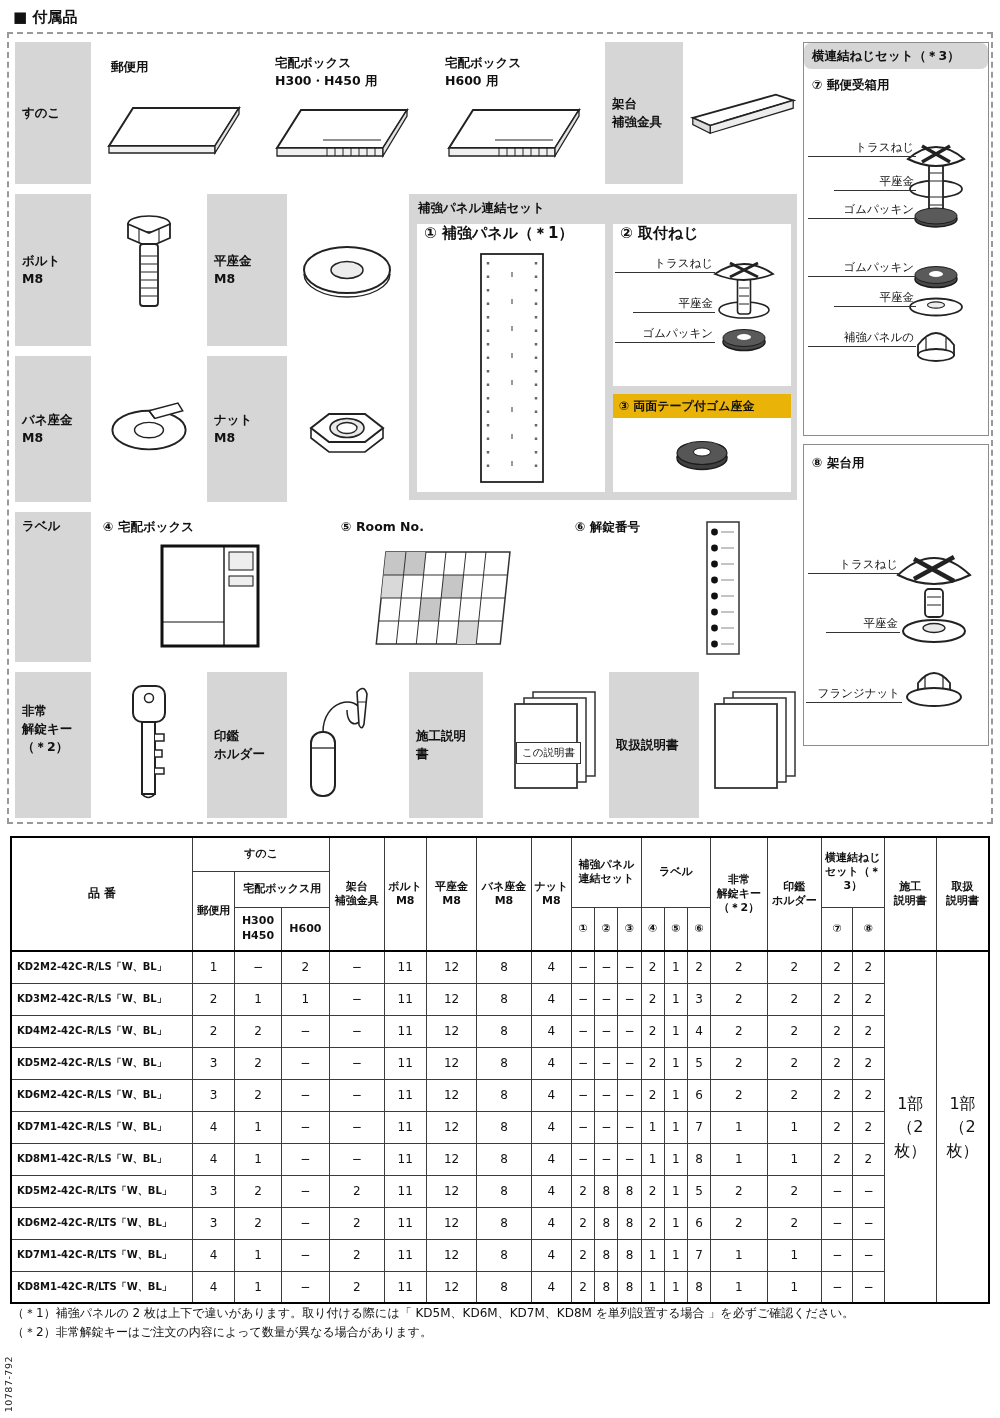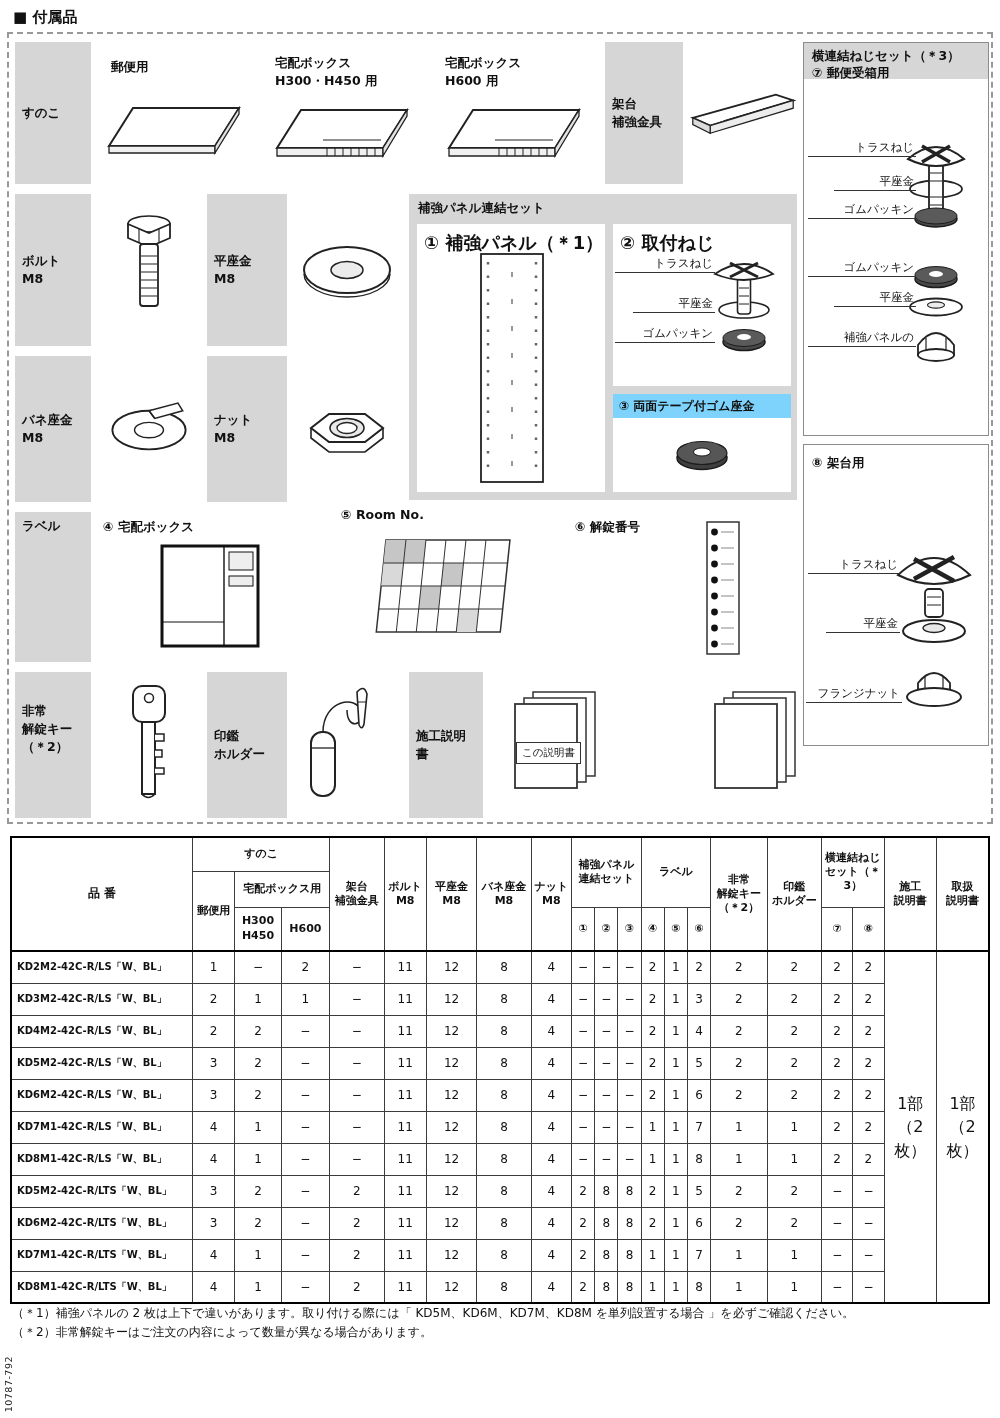--- a/index.html
+++ b/index.html
@@ -13,24 +13,24 @@
   .diagram { position: relative; margin: 0 7px; width: 986px; height: 792px; border: 2px dashed #999; }
   .g { position: absolute; background: #d6d6d6; display: flex; align-items: center; padding: 5px 7px; }
   .g.top { align-items: flex-start; }
   .gtext { font-weight: bold; font-size: 12.5px; line-height: 1.45; white-space: pre-line; }
   .wbox { position: absolute; background: #fff; }
   .cap { position: absolute; font-weight: bold; font-size: 12.5px; line-height: 1.45; white-space: pre-line; }
   .art { position: absolute; }
   .panelbox { position: absolute; background: #d6d6d6; }
   .ptitle { font-weight: bold; font-size: 12.5px; padding: 6px 9px; }
   .sub { position: absolute; background: #fff; }
-  .stitle { position: absolute; left: 7px; top: 7px; font-weight: bold; font-size: 18px; }
-  .stitle-bar { position: absolute; left: 0; top: 0; right: 0; height: 24px; background: #7dd3fc; font-weight: bold; font-size: 12px; padding: 4px 6px; }
+  .stitle { position: absolute; left: 7px; top: 0; font-weight: bold; font-size: 15px; }
+  .stitle-bar { position: absolute; left: 0; top: 0; right: 0; height: 24px; background: #eab308; font-weight: bold; font-size: 12px; padding: 4px 6px; }
   .rbox { position: absolute; background: #fff; border: 1px solid #8c8c8c; }
-  .rtitle { height: 36px; background: #d6d6d6; font-weight: bold; font-size: 12.5px; padding: 5px 8px; }
+  .rtitle { height: 26px; background: #d6d6d6; font-weight: bold; font-size: 12.5px; padding: 5px 8px; border-radius: 7px; }
   .rsub { position: absolute; left: 8px; font-weight: bold; font-size: 12.5px; }
   .lead { position: absolute; font-size: 11.5px; text-align: right; border-bottom: 1.2px solid #333; padding: 0 2px 1px 0; white-space: nowrap; }
   .parts { margin: 12px 10px 0; width: 980px; border-collapse: collapse; table-layout: fixed; border: 2px solid #000; }
   .parts th, .parts td { border: 1px solid #3c3c3c; text-align: center; vertical-align: middle; padding: 1px 2px; }
   .parts th { font-size: 11px; font-weight: bold; white-space: pre-line; line-height: 1.3; }
   .parts thead { border-bottom: 2px solid #000; }
   .parts td { font-size: 12px; height: 32px; }
   .parts td.pn { text-align: left; font-weight: bold; font-size: 10px; padding-left: 5px; }
   .parts td.spanval { white-space: pre-line; font-size: 16px; line-height: 1.45; }
   .num { font-size: 13px; }
@@ -90,21 +90,21 @@
     <svg class="art" style="left:0px;top:36px;" width="112" height="70" viewBox="0 0 116 70">
       <polygon points="6,40 92,16 110,22 24,48" fill="#fff" stroke="#222" stroke-width="2"></polygon>
       <polygon points="24,48 110,22 110,30 24,56" fill="#ececec" stroke="#222" stroke-width="1.3"></polygon>
       <polygon points="6,40 24,48 24,56 6,47" fill="#dcdcdc" stroke="#222" stroke-width="1.3"></polygon>
       <path d="M38,43 l62,-18" stroke="#222" stroke-width=".8"></path>
     </svg>
   </div>
 
   <div class="rbox" style="left:794px;top:8px;width:186px;height:394px;">
     <div class="rtitle">横連結ねじセット（＊3）</div>
-    <div class="rsub" style="top:22px;text-align:right;">⑦ 郵便受箱用</div>
+    <div class="rsub" style="top:34px;text-align:right;">⑦ 郵便受箱用</div>
     <svg class="art" style="left:86px;top:90px;" width="92" height="290" viewBox="0 0 92 290">
       <ellipse cx="46" cy="56" rx="26" ry="8.5" fill="#fff" stroke="#222" stroke-width="1.8"></ellipse>
       <rect x="39" y="30" width="14" height="58" rx="3" fill="#fff" stroke="#222" stroke-width="1.8"></rect>
       <path d="M40,40 h12 M40,48 h12 M40,64 h12 M40,72 h12 M40,80 h12" stroke="#222" stroke-width="1"></path>
       <path d="M18,26 Q46,2 74,26 Q46,40 18,26 Z" fill="#fff" stroke="#222" stroke-width="2"></path>
       <path d="M32,13 L60,29 M60,13 L32,29" stroke="#222" stroke-width="3.5"></path>
       <ellipse cx="46" cy="86" rx="21" ry="8" fill="#484848" stroke="#1c1c1c" stroke-width="1.5"></ellipse>
       <ellipse cx="46" cy="83" rx="21" ry="8" fill="#5a5a5a" stroke="#1c1c1c" stroke-width="1"></ellipse>
       <ellipse cx="46" cy="146" rx="21" ry="8.5" fill="#484848" stroke="#1c1c1c" stroke-width="1.5"></ellipse>
       <ellipse cx="46" cy="142" rx="21" ry="8.5" fill="#5a5a5a" stroke="#1c1c1c" stroke-width="1"></ellipse>
@@ -241,21 +241,21 @@
     <div class="cap" style="left:8px;top:6px;">④ 宅配ボックス</div>
     <svg class="art" style="left:55px;top:28px;" width="120" height="114" viewBox="0 0 120 114">
       <rect x="12" y="6" width="96" height="100" fill="#fff" stroke="#111" stroke-width="3"></rect>
       <line x1="74" y1="6" x2="74" y2="106" stroke="#111" stroke-width="1.4"></line>
       <rect x="79" y="12" width="24" height="18" fill="#eee" stroke="#111" stroke-width="1"></rect>
       <rect x="79" y="36" width="24" height="10" fill="#eee" stroke="#111" stroke-width="1"></rect>
       <line x1="12" y1="82" x2="74" y2="82" stroke="#111" stroke-width="1.2"></line>
     </svg>
   </div>
 
-  <div class="wbox" style="left:324px;top:466px;width:226px;height:150px;">
+  <div class="wbox" style="left:324px;top:478px;width:226px;height:150px;">
     <div class="cap" style="left:8px;top:6px;">⑤ Room No.</div>
     <svg class="art" style="left:36px;top:30px;" width="150" height="112" viewBox="0 0 150 112">
       <g transform="skewX(-6) translate(14,0)">
         <rect x="4" y="10" width="124" height="92" fill="#fff" stroke="#333" stroke-width="1.5"></rect>
         <rect x="4" y="10" width="20" height="23" fill="#c6c6c6"></rect>
         <rect x="24" y="10" width="20" height="23" fill="#c6c6c6"></rect>
         <rect x="4" y="33" width="20" height="23" fill="#d9d9d9"></rect>
         <rect x="64" y="33" width="20" height="23" fill="#c6c6c6"></rect>
         <rect x="44" y="56" width="20" height="23" fill="#c6c6c6"></rect>
         <rect x="84" y="79" width="20" height="23" fill="#d9d9d9"></rect>
@@ -319,20 +319,23 @@
   </div>
   <div class="wbox" style="left:494px;top:638px;width:100px;height:146px;">
     <svg class="art" style="left:2px;top:14px;" width="96" height="120" viewBox="0 0 96 120">
       <rect x="28" y="6" width="62" height="84" fill="#fff" stroke="#333" stroke-width="1.5"></rect>
       <rect x="19" y="12" width="62" height="84" fill="#fff" stroke="#333" stroke-width="1.5"></rect>
       <rect x="10" y="18" width="62" height="84" fill="#fff" stroke="#333" stroke-width="1.8"></rect>
     </svg>
     <div style="position:absolute;left:13px;top:70px;border:1.5px solid #333;background:#fff;padding:3px 5px;font-size:10.5px;white-space:nowrap;">この説明書</div>
   </div>
 
+  <div class="g" style="left:600px;top:638px;width:90px;height:146px;">
+    <span class="gtext">取扱説明書</span>
+  </div>
   <div class="wbox" style="left:694px;top:638px;width:100px;height:146px;">
     <svg class="art" style="left:2px;top:14px;" width="96" height="120" viewBox="0 0 96 120">
       <rect x="28" y="6" width="62" height="84" fill="#fff" stroke="#333" stroke-width="1.5"></rect>
       <rect x="19" y="12" width="62" height="84" fill="#fff" stroke="#333" stroke-width="1.5"></rect>
       <rect x="10" y="18" width="62" height="84" fill="#fff" stroke="#333" stroke-width="1.8"></rect>
     </svg>
   </div>
 </div>
 
 <table class="parts">

